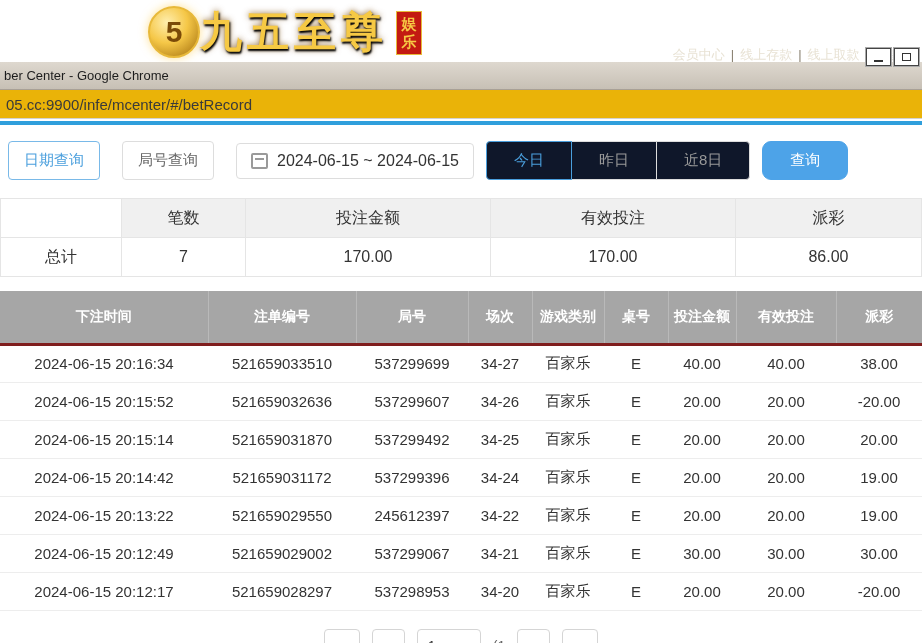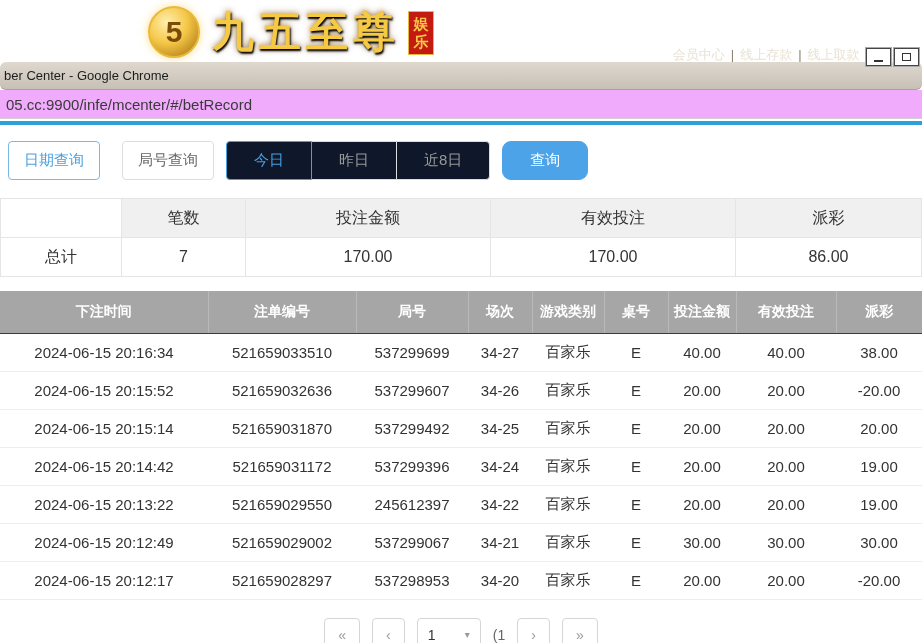--- a/index.html
+++ b/index.html
@@ -16,21 +16,21 @@
   }
   .logo { position:absolute; left:148px; top:4px; display:flex; align-items:center; }
   .coin {
     width:52px; height:52px; border-radius:50%;
     background: radial-gradient(circle at 35% 30%, #ffeead, #f5c747 45%, #a87410 95%);
     border:2px solid #e8b93a; box-shadow:0 0 10px rgba(255,200,60,.55);
     display:flex; align-items:center; justify-content:center;
     font-size:30px; font-weight:bold; color:#7a4a08;
   }
   .logo-title {
-    margin-left:12px; font-size:42px; font-weight:bold; letter-spacing:5px;
+    font-size:42px; font-weight:bold; letter-spacing:5px;
     color:#f6c944; text-shadow: 1px 2px 2px #000, 0 0 6px rgba(120,70,0,.8);
     white-space:nowrap;
   }
   .logo-badge {
     margin-left:8px; margin-top:2px; width:26px; padding:3px 4px;
     background:#c31a12; border:1px solid #e8b93a;
     color:#f6c944; font-size:15px; font-weight:bold; line-height:18px;
     text-align:center; word-break:break-all;
   }
   .banner-nav {
@@ -47,24 +47,24 @@
     box-shadow:0 0 0 1px #aaa; display:flex; align-items:center; justify-content:center;
     cursor:pointer;
   }
   .win-btn .min-glyph { width:9px; height:2px; background:#333; margin-top:8px; }
   .win-btn .max-glyph { width:9px; height:8px; border:1.5px solid #333; }
 
   
   .titlebar {
     height:28px; background:linear-gradient(180deg,#ded8cf,#c7c0b5);
     border-bottom:1px solid #a8a096; display:flex; align-items:center;
-    padding-left:4px; font-size:13px; color:#1d1d1d;border-radius:6px;
+    padding-left:4px; font-size:13px; color:#1d1d1d;
   }
   .urlbar {
-    height:29px; background:#f0abfc; border-bottom:1px solid #d2d2d2;
+    height:29px; background:#eab308; border-bottom:1px solid #d2d2d2;
     display:flex; align-items:center; padding-left:6px;
     font-size:15px; color:#3a3a3a;
   }
   .blue-line { height:4px; background:#2f9fdc; margin-top:2px; }
 
   
   .filters { display:flex; align-items:center; padding:16px 8px 0 8px; }
   .btn {
     font-size:15px; padding:9px 15px; border-radius:4px;
     border:1px solid #ddd; background:#fff; color:#666; cursor:pointer; white-space:nowrap;
@@ -99,21 +99,21 @@
   .summary th, .summary td {
     border:1px solid #e5e5e5; height:39px; text-align:center; color:#333;margin-left:44px;
   }
   .summary thead th { background:#f0f0f0; font-weight:normal; }
   .summary thead th.blank { background:#fff; }
 
   
   .bets { margin-top:14px; font-size:15px; table-layout:fixed; }
   .bets th {
     background:#a6a6a6; color:#fff; font-weight:bold; font-size:14px;
-    height:42px; border-right:1px solid #b9b9b9; border-bottom:1px solid #7f1d1d;
+    height:53px; border-right:1px solid #b9b9b9; border-bottom:3px solid #7f1d1d;
   }
   .bets th:last-child { border-right:none; }
   .bets td {
     height:38px; text-align:center; color:#333;
     border-bottom:1px solid #ededed; overflow:hidden; white-space:nowrap;
   }
   .amount-link { color:#55a0d8; cursor:pointer; }
   .neg { color:#f25050; }
 
   
@@ -155,20 +155,24 @@
   <span>ber Center - Google Chrome</span>
 </div>
 <div class="urlbar">
   <span>05.cc:9900/infe/mcenter/#/betRecord</span>
 </div>
 <div class="blue-line"></div>
 
 <div class="filters">
   <button class="btn btn-date">日期查询</button>
   <button class="btn btn-round">局号查询</button>
+  <div class="datebox">
+    <span class="cal-icon"></span>
+    <span>2024-06-15 ~ 2024-06-15</span>
+  </div>
   <div class="segmented">
       <button class="seg active">今日</button>
       <button class="seg">昨日</button>
       <button class="seg">近8日</button>
     </div>
   <button class="btn-search">查询</button>
 </div>
 
 <table class="summary">
   <colgroup>

